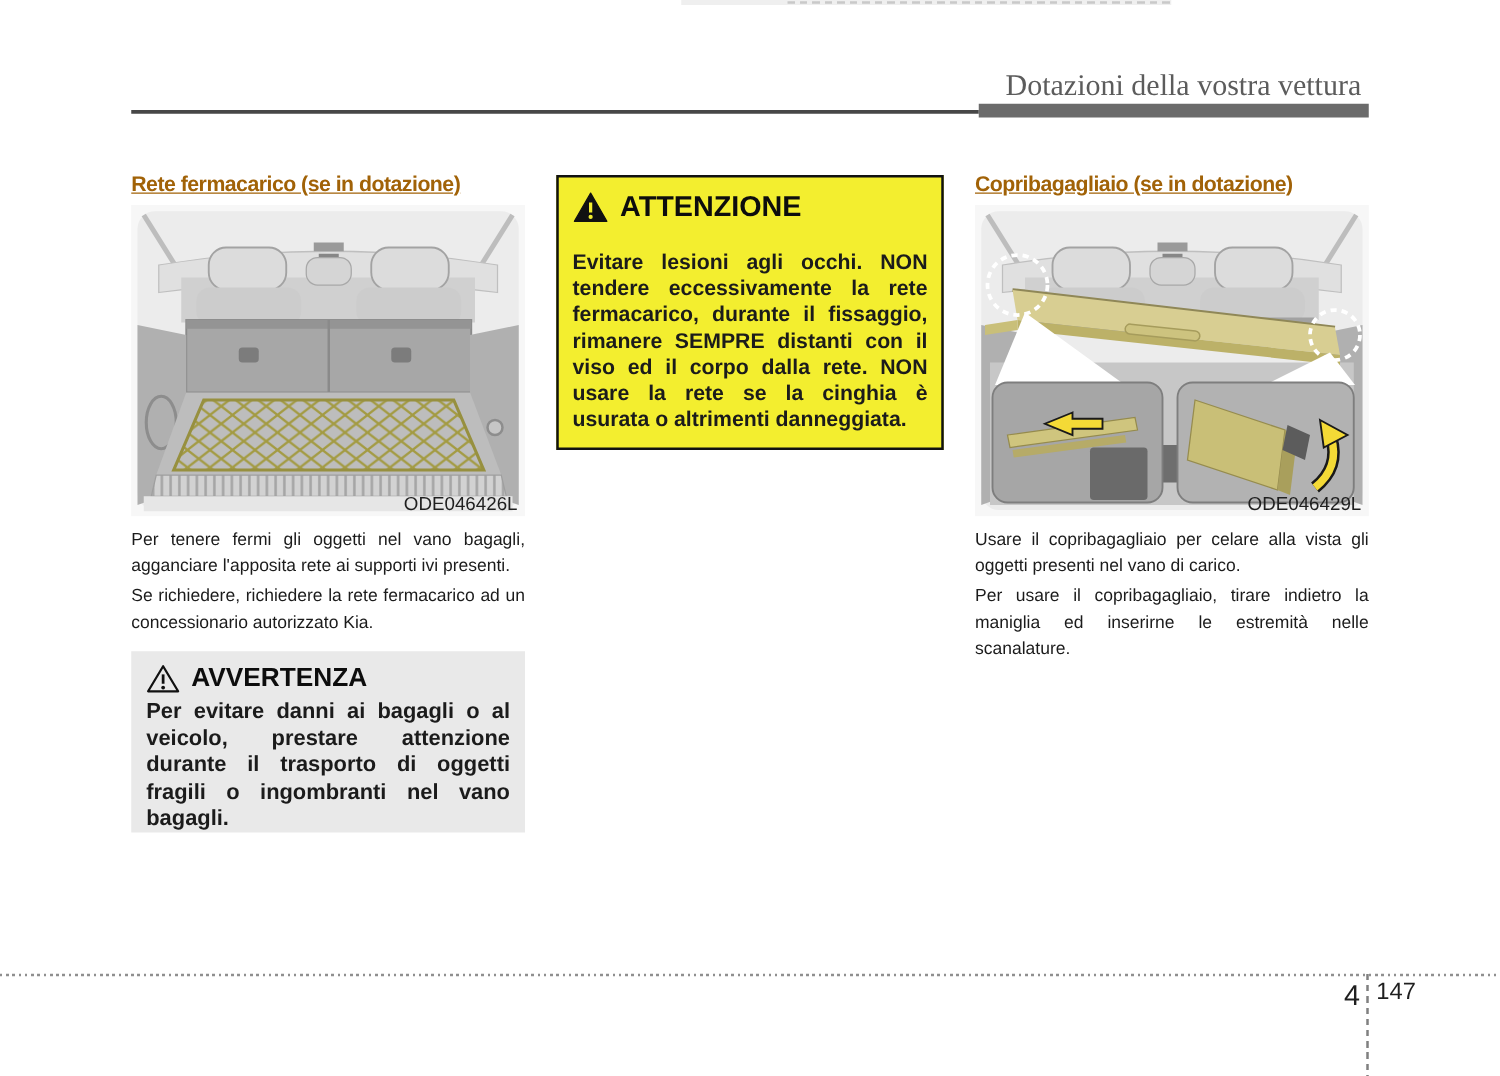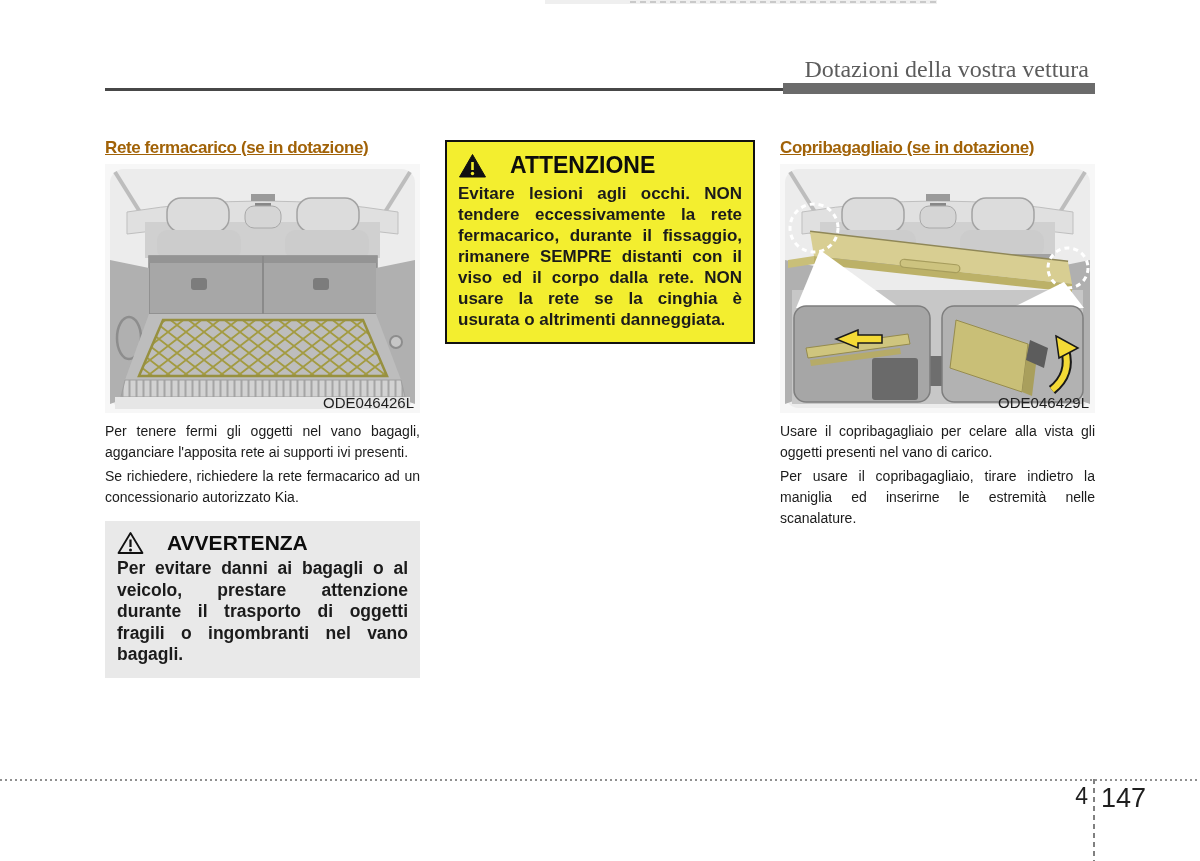--- a/index.html
+++ b/index.html
@@ -27,42 +27,42 @@
         letter-spacing:-0.4px;white-space:nowrap;text-decoration:underline;}
 
   figure.illustration{margin:0;width:315px;height:249px;position:relative;background:#fafafa;}
   figure.illustration svg{display:block;width:315px;height:249px;}
 
   p.body-text{margin:8px 0 0 0;font-size:14px;line-height:21px;text-align:justify;color:#1b1b1b;}
   p.body-text + p.body-text{margin-top:3px;}
 
   
   .notice{box-sizing:border-box;}
-  .notice-title{display:flex;align-items:center;gap:23px;font-weight:bold;color:#0d0d0d;}
+  .notice-title{display:flex;align-items:center;gap:9px;font-weight:bold;color:#0d0d0d;}
   .notice-title .wicon{flex:0 0 auto;display:block;}
   .notice-body{margin:3px 0 0 0;text-align:justify;}
 
   .notice-gray{margin-top:13px;width:315px;min-height:122px;background:#e9e9e9;
-        padding:10px 12px 12px 12px;}
+        padding:10px 12px 0 12px;}
   .notice-gray .notice-title{font-size:21px;}
   .notice-gray .notice-body{font-size:17.5px;line-height:21.5px;font-weight:bold;}
 
   .notice-yellow{width:310px;min-height:188px;background:#f3ee2f;border:2px solid #111111;
         padding:10px 11px 12px 11px;}
   .notice-yellow .notice-title{font-size:23px;}
-  .notice-yellow .notice-body{font-size:17px;line-height:21px;font-weight:bold;margin-top:4px;}
+  .notice-yellow .notice-body{font-size:17px;line-height:21px;font-weight:bold;margin-top:20px;}
 
   
   .footer-dashes{position:absolute;left:0;top:779px;width:1200px;height:2px;
         background:repeating-linear-gradient(90deg,#8f8f8f 0 2px,transparent 2px 5px);}
   .footer-vdash{position:absolute;left:1093px;top:779px;width:2px;height:82px;
         background:repeating-linear-gradient(180deg,#808080 0 5px,transparent 5px 9px);}
   .page-chapter{position:absolute;left:1040px;top:783px;width:48px;text-align:right;
         font-size:23px;color:#1f1f1f;}
-  .page-number{position:absolute;left:1101px;top:783px;font-size:27px;color:#1f1f1f;}
+  .page-number{position:absolute;left:1101px;top:783px;font-size:19px;color:#1f1f1f;}
 
   .svg-caption{font-family:"Liberation Sans",sans-serif;font-size:15px;fill:#1f1f1f;}
 </style>
 </head>
 <body>
 
 <div class="page">
 
   <div class="top-dashes"></div>
 

